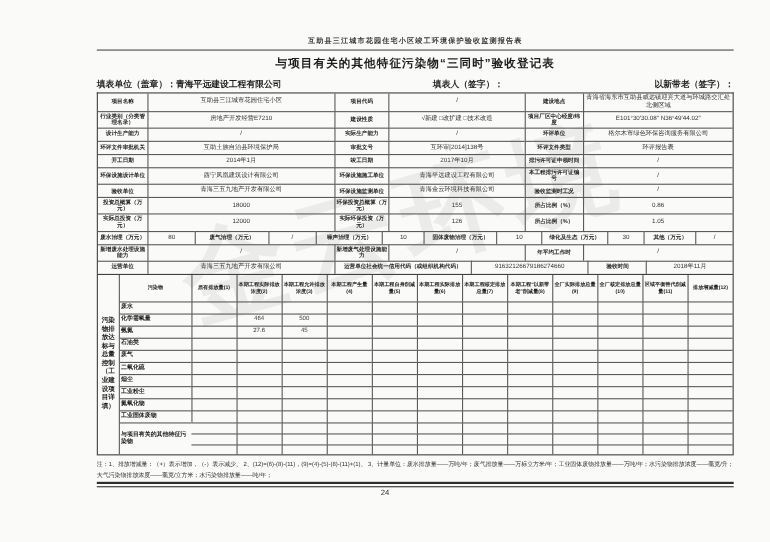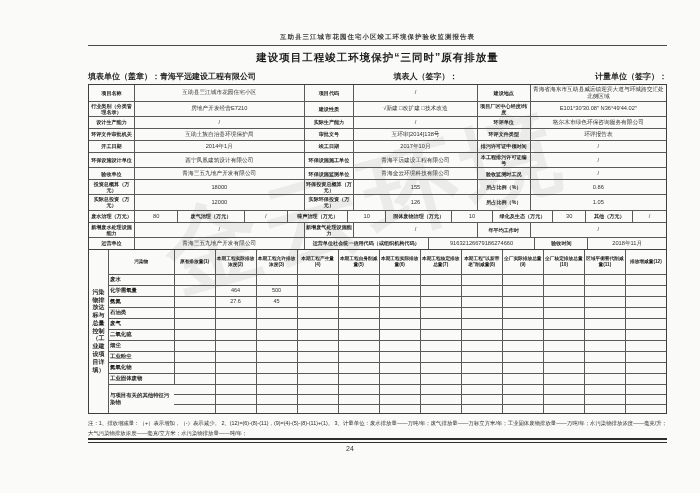--- a/index.html
+++ b/index.html
@@ -51,26 +51,26 @@
              letter-spacing:8px;white-space:nowrap;}
 </style>
 </head>
 <body>
 
 <div class="sheet">
   <div class="watermark">金云环境</div>
 
   <div class="content">
     <div class="runhead">互助县三江城市花园住宅小区竣工环境保护验收监测报告表</div>
-    <div class="title">建设项目工程竣工环境保护“三同时”原有排放量</div>
+    <div class="title">与项目有关的其他特征污染物“三同时”验收登记表</div>
 
     <div class="fillline">
       <span>填表单位（盖章）：青海平远建设工程有限公司</span>
       <span>填表人（签字）：</span>
-      <span>计量单位（签字）：</span>
+      <span>以新带老（签字）：</span>
     </div>
 
     <div class="itable">
         <div class="irow">
           <div class="icell ilabel" style="width: 7.8%;">项目名称</div>
           <div class="icell ivalue" style="width: 29.4%;">互助县三江城市花园住宅小区</div>
           <div class="icell ilabel" style="width: 8.6%;">项目代码</div>
           <div class="icell ivalue" style="width: 21.4%;">/</div>
           <div class="icell ilabel" style="width: 9.2%;">建设地点</div>
           <div class="icell ivalue" style="width: 23.6%;">青海省海东市互助县威远镇迎宾大道与环城路交汇处北侧区域</div>

